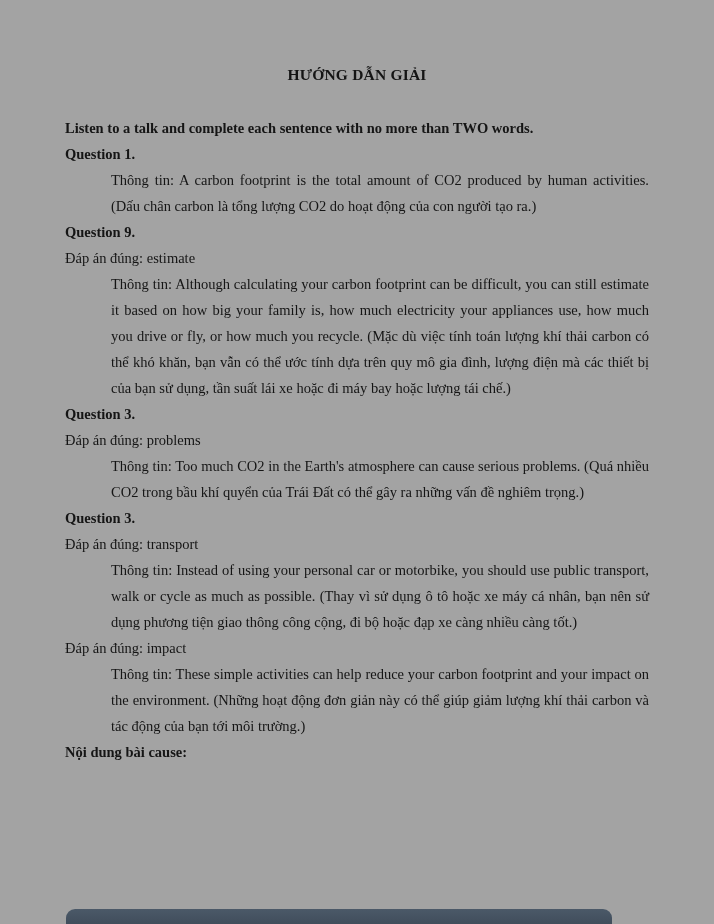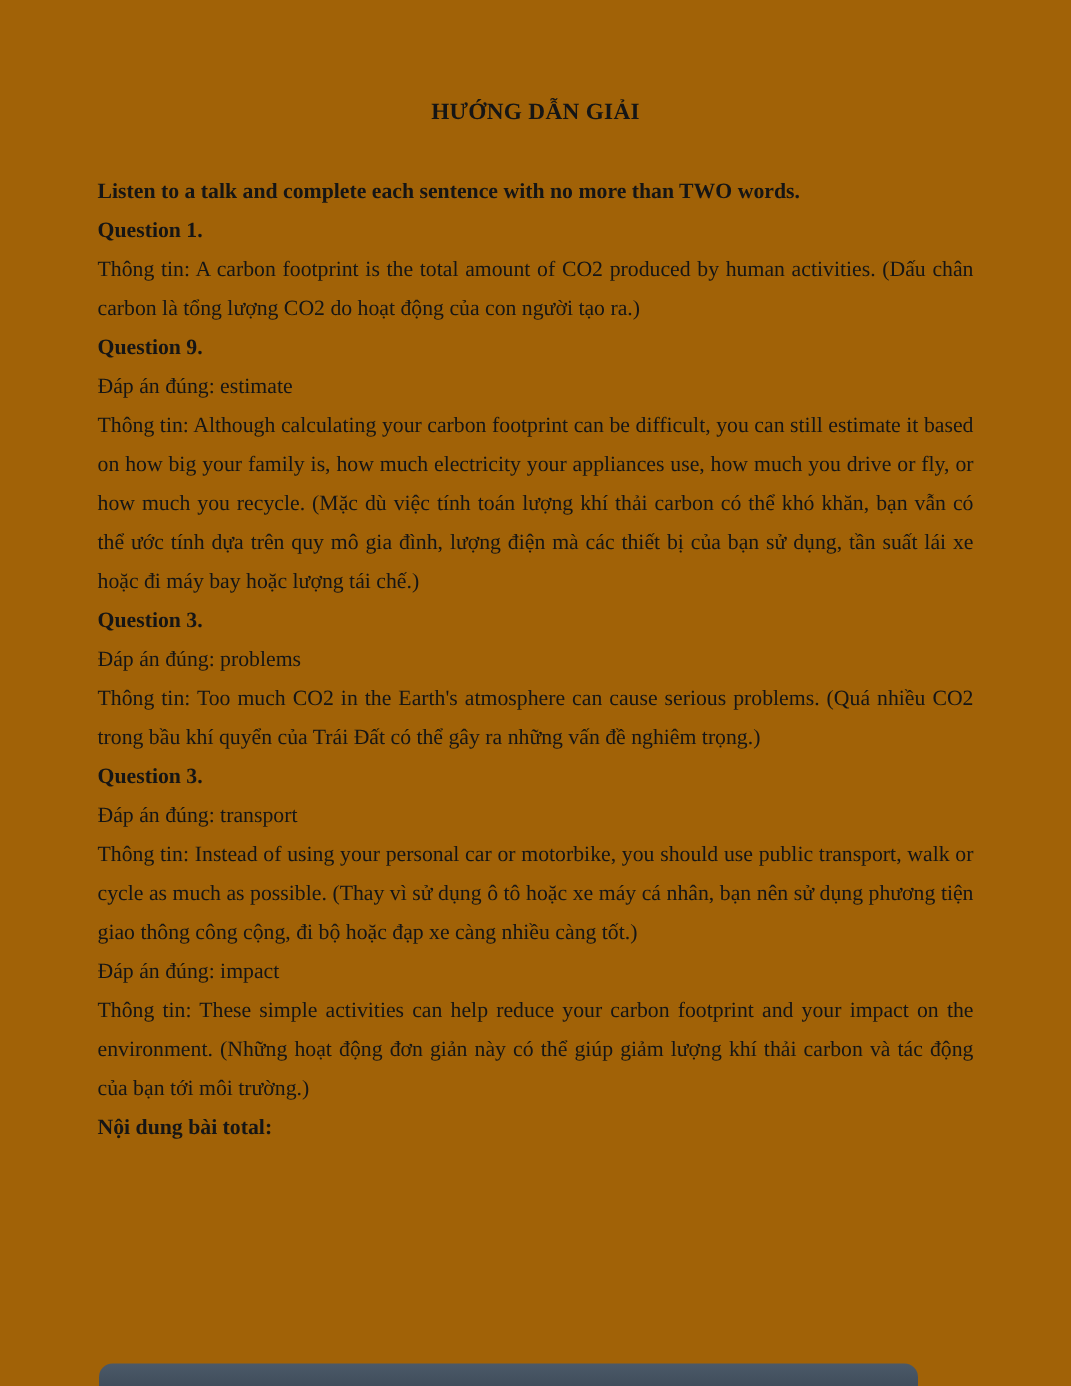--- a/index.html
+++ b/index.html
@@ -1,39 +1,39 @@
 <!DOCTYPE html>
 <html><head>
 <meta charset="utf-8">
 <style>
   html, body { margin: 0; padding: 0; background: #ffffff; }
   .page {
     position: relative;
     width: 714px;
     height: 924px;
-    background: #a16207;
+    background: #a3a3a3;
     overflow: hidden;
     font-family: "Liberation Serif", "DejaVu Serif", serif;
     color: #151515;
   }
   .content {
     padding: 62px 65px 0 65px;
     font-size: 14.5px;
     line-height: 26px;
   }
   .doc-title {
     text-align: center;
     font-weight: bold;
     font-size: 15.5px;
     margin: 0 0 27px 0;
     letter-spacing: 0.2px;
   }
   p { margin: 0; }
   .bold { font-weight: bold; }
-  .info { text-align: justify; }
+  .info { text-align: justify; margin-left: 46px; }
   .audio-bar {
     position: absolute;
     left: 66px;
     top: 909px;
     width: 546px;
     height: 24px;
     border-radius: 9px 9px 0 0;
     background: linear-gradient(180deg, #4b5968 0%, #3a4654 100%);
   }
 </style>
@@ -68,18 +68,18 @@
       <p class="bold">Question 3.</p>
       <p>Đáp án đúng: transport</p>
       <p class="info">Thông tin: Instead of using your personal car or motorbike, you should use public transport, walk or cycle as much as possible. (Thay vì sử dụng ô tô hoặc xe máy cá nhân, bạn nên sử dụng phương tiện giao thông công cộng, đi bộ hoặc đạp xe càng nhiều càng tốt.)</p>
     </div>
 
     <div>
       <p>Đáp án đúng: impact</p>
       <p class="info">Thông tin: These simple activities can help reduce your carbon footprint and your impact on the environment. (Những hoạt động đơn giản này có thể giúp giảm lượng khí thải carbon và tác động của bạn tới môi trường.)</p>
     </div>
 
-    <p class="bold">Nội dung bài total:</p>
+    <p class="bold">Nội dung bài cause:</p>
 
   </div>
 
   <div class="audio-bar"></div>
 </div>
 
 </body></html>

